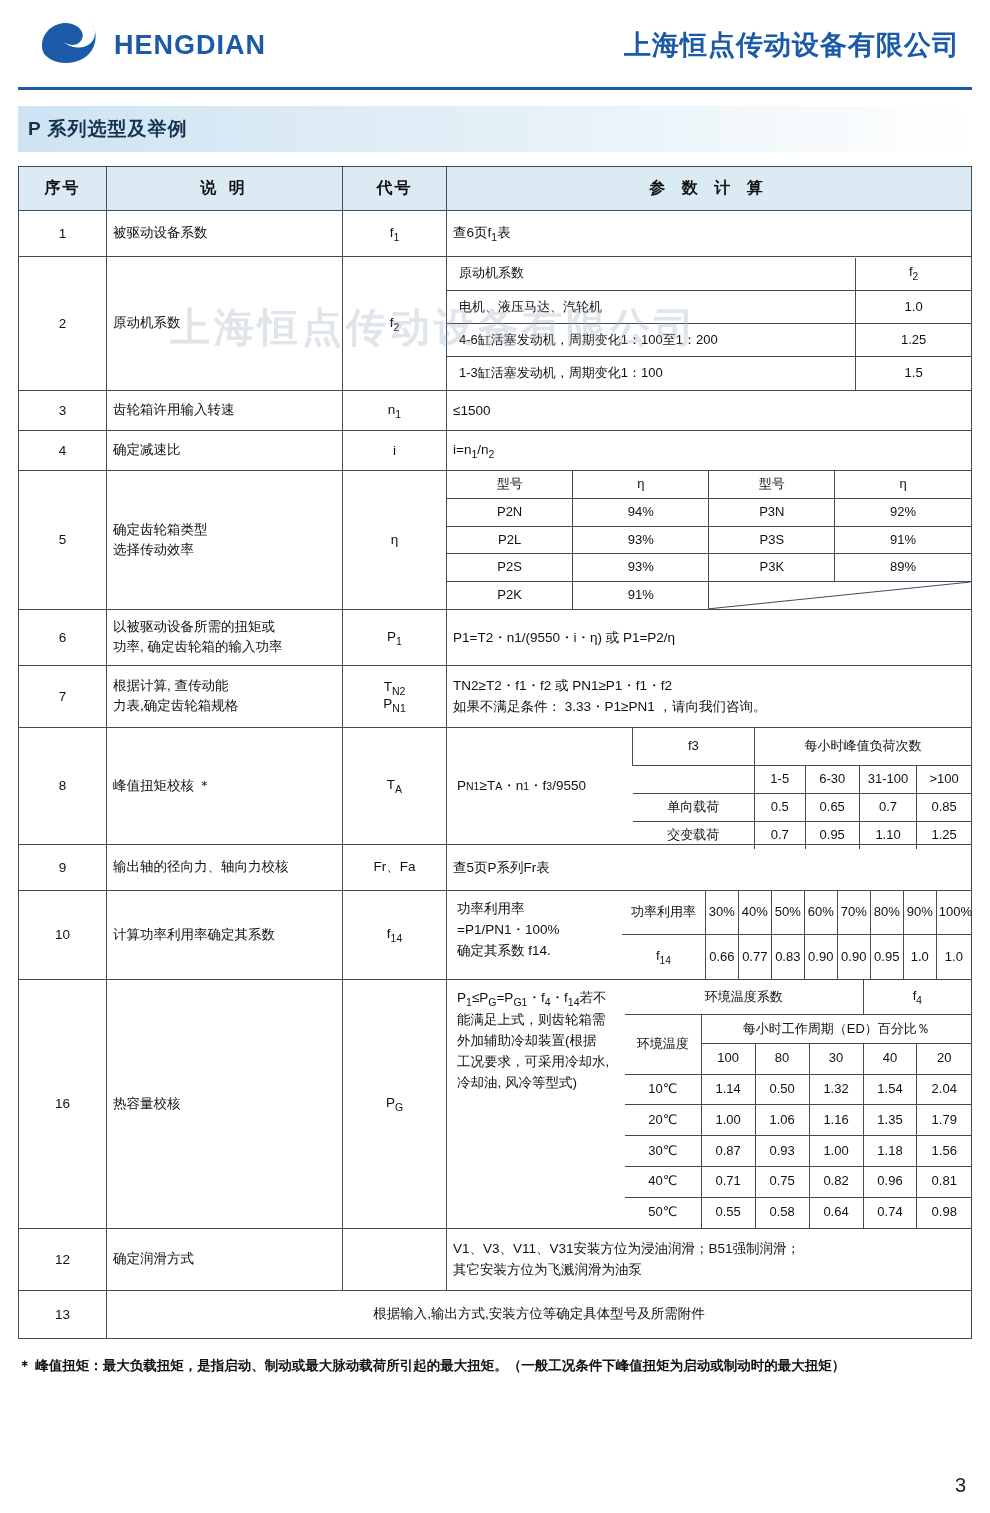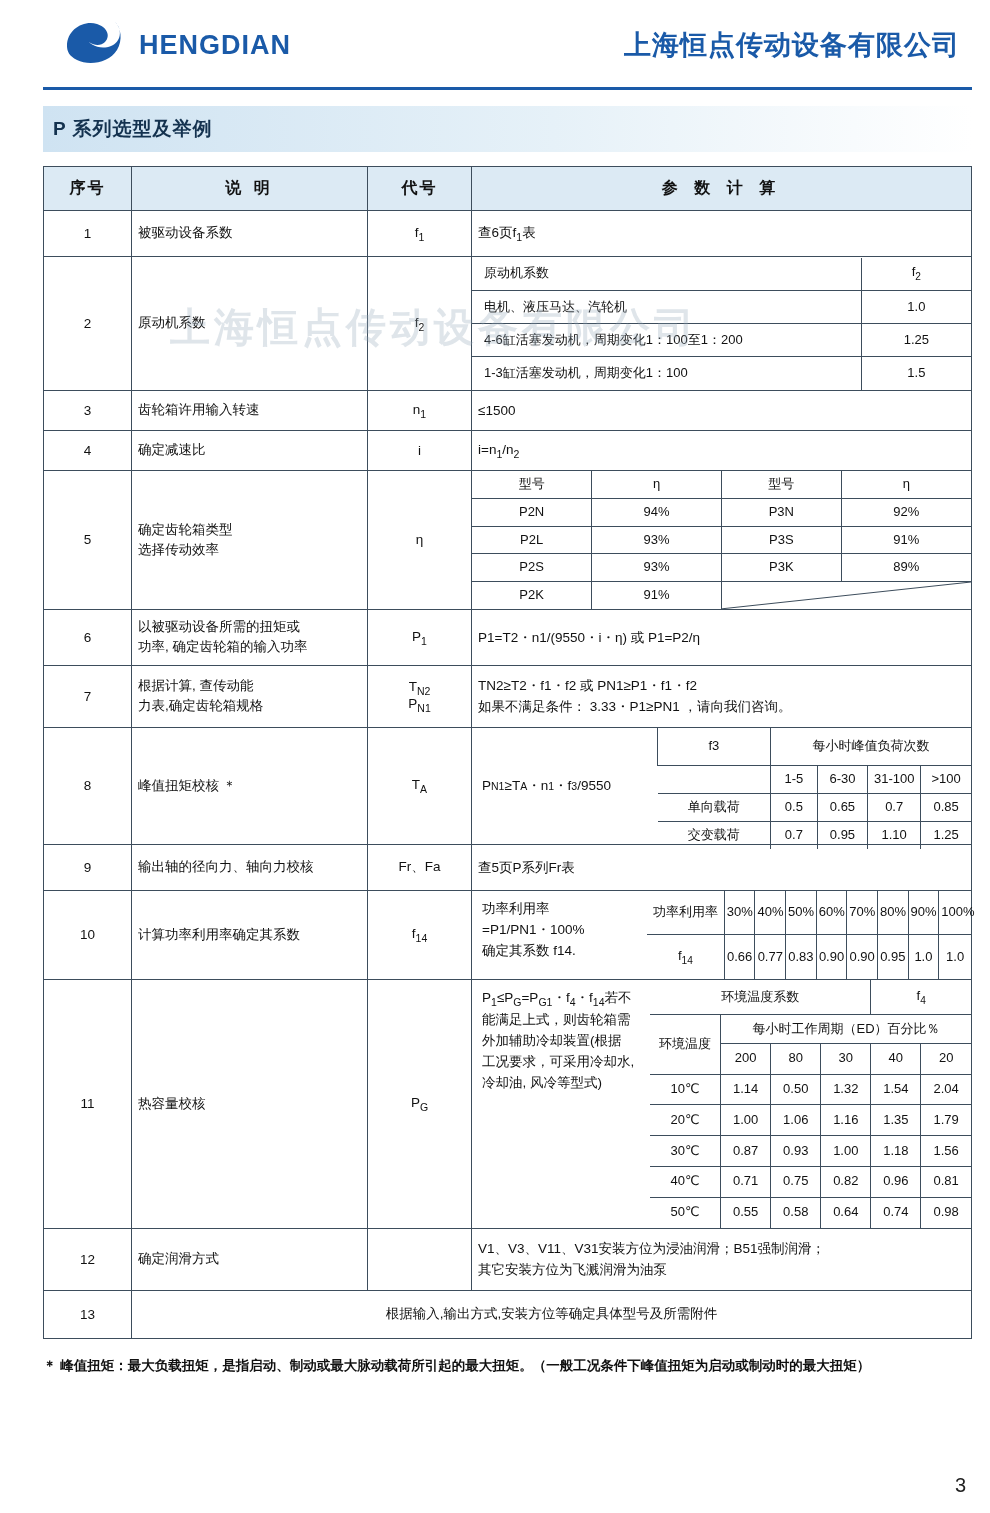--- a/index.html
+++ b/index.html
@@ -7,21 +7,20 @@
     margin: 0; padding: 0;
     background: #ffffff;
     font-family: "Liberation Sans", "DejaVu Sans", sans-serif;
   }
   #page {
     position: relative;
     width: 990px;
     height: 1513px;
     background: #fff;
     overflow: hidden;
-    padding-left: 25px;
   }
 
   
   .header {
     position: relative;
     height: 90px;
     padding: 0 18px;
     display: flex;
     align-items: center;
     justify-content: space-between;
@@ -443,21 +442,21 @@
                     <td class="noborder-b noborder-r">1.0</td>
                   </tr>
                 </tbody>
                   </table>
               </div>
             </div>
           </td>
         </tr>
 
         <tr style="height:248px">
-          <td class="no">11</td>
+          <td class="no">16</td>
           <td class="desc">热容量校核</td>
           <td class="code">P<span class="sub">G</span></td>
           <td class="calc flush">
             <div class="flexrow" style="height:248px">
               <div class="left-expr block" style="width:178px">
                 <div>P<span class="sub">1</span>≤P<span class="sub">G</span>=P<span class="sub">G1</span>・f<span class="sub">4</span>・f<span class="sub">14</span>若不</div>
                 <div>能满足上式，则齿轮箱需</div>
                 <div>外加辅助冷却装置(根据</div>
                 <div>工况要求，可采用冷却水,</div>
                 <div>冷却油, 风冷等型式)</div>
@@ -475,21 +474,21 @@
                   <tbody>
                       <tr>
                     <td class="noborder-l noborder-t" colspan="4" style="height:34px">环境温度系数</td>
                     <td class="noborder-t noborder-r" colspan="2">f<span class="sub">4</span></td>
                   </tr>
                   <tr>
                     <td rowspan="2" class="noborder-l" style="height:34px">环境温度</td>
                     <td colspan="5" class="noborder-r">每小时工作周期（ED）百分比％</td>
                   </tr>
                   <tr>
-                    <td style="height:30px">200</td>
+                    <td style="height:30px">100</td>
                     <td>80</td>
                     <td>30</td>
                     <td>40</td>
                     <td class="noborder-r">20</td>
                   </tr>
 
                   <tr>
                     <td class="noborder-l" style="height:30px">10℃</td>
                     <td>1.14</td>
                     <td>0.50</td>

